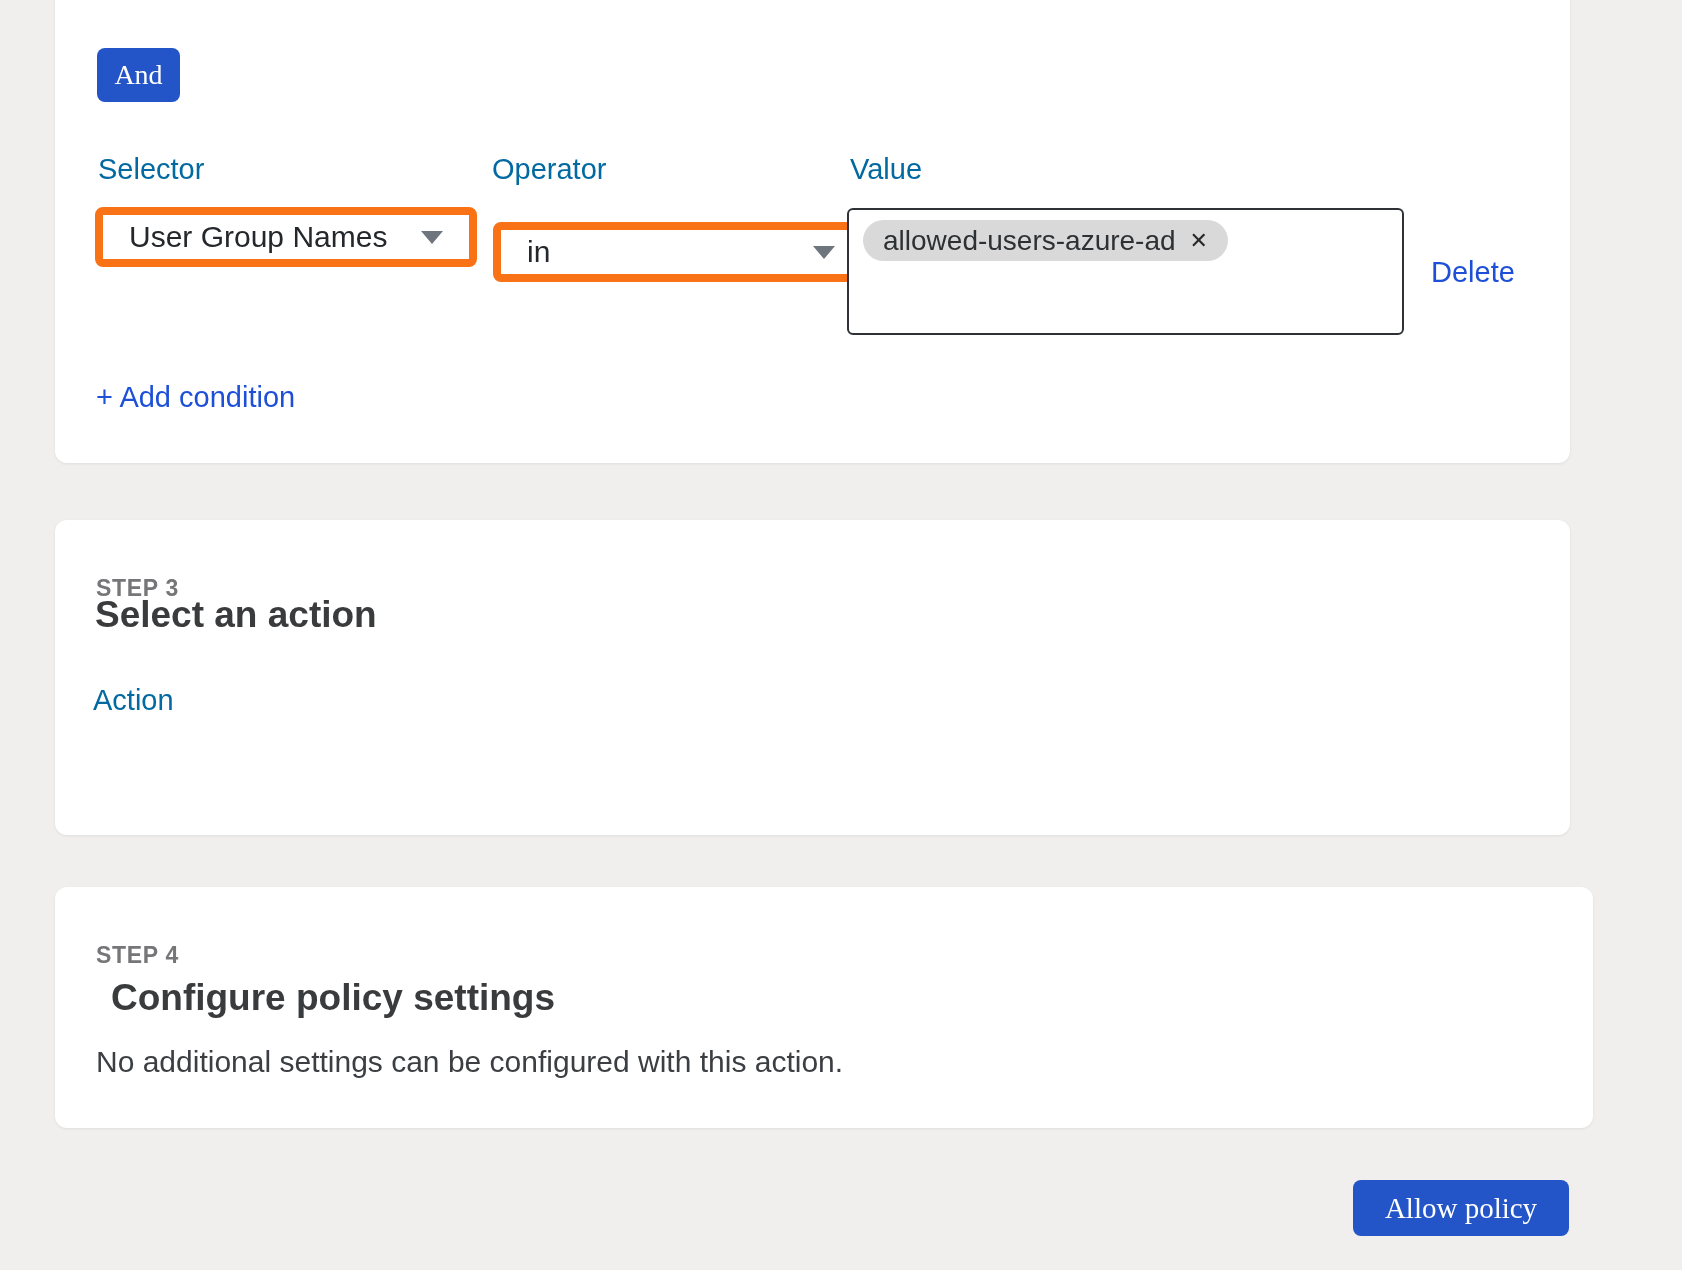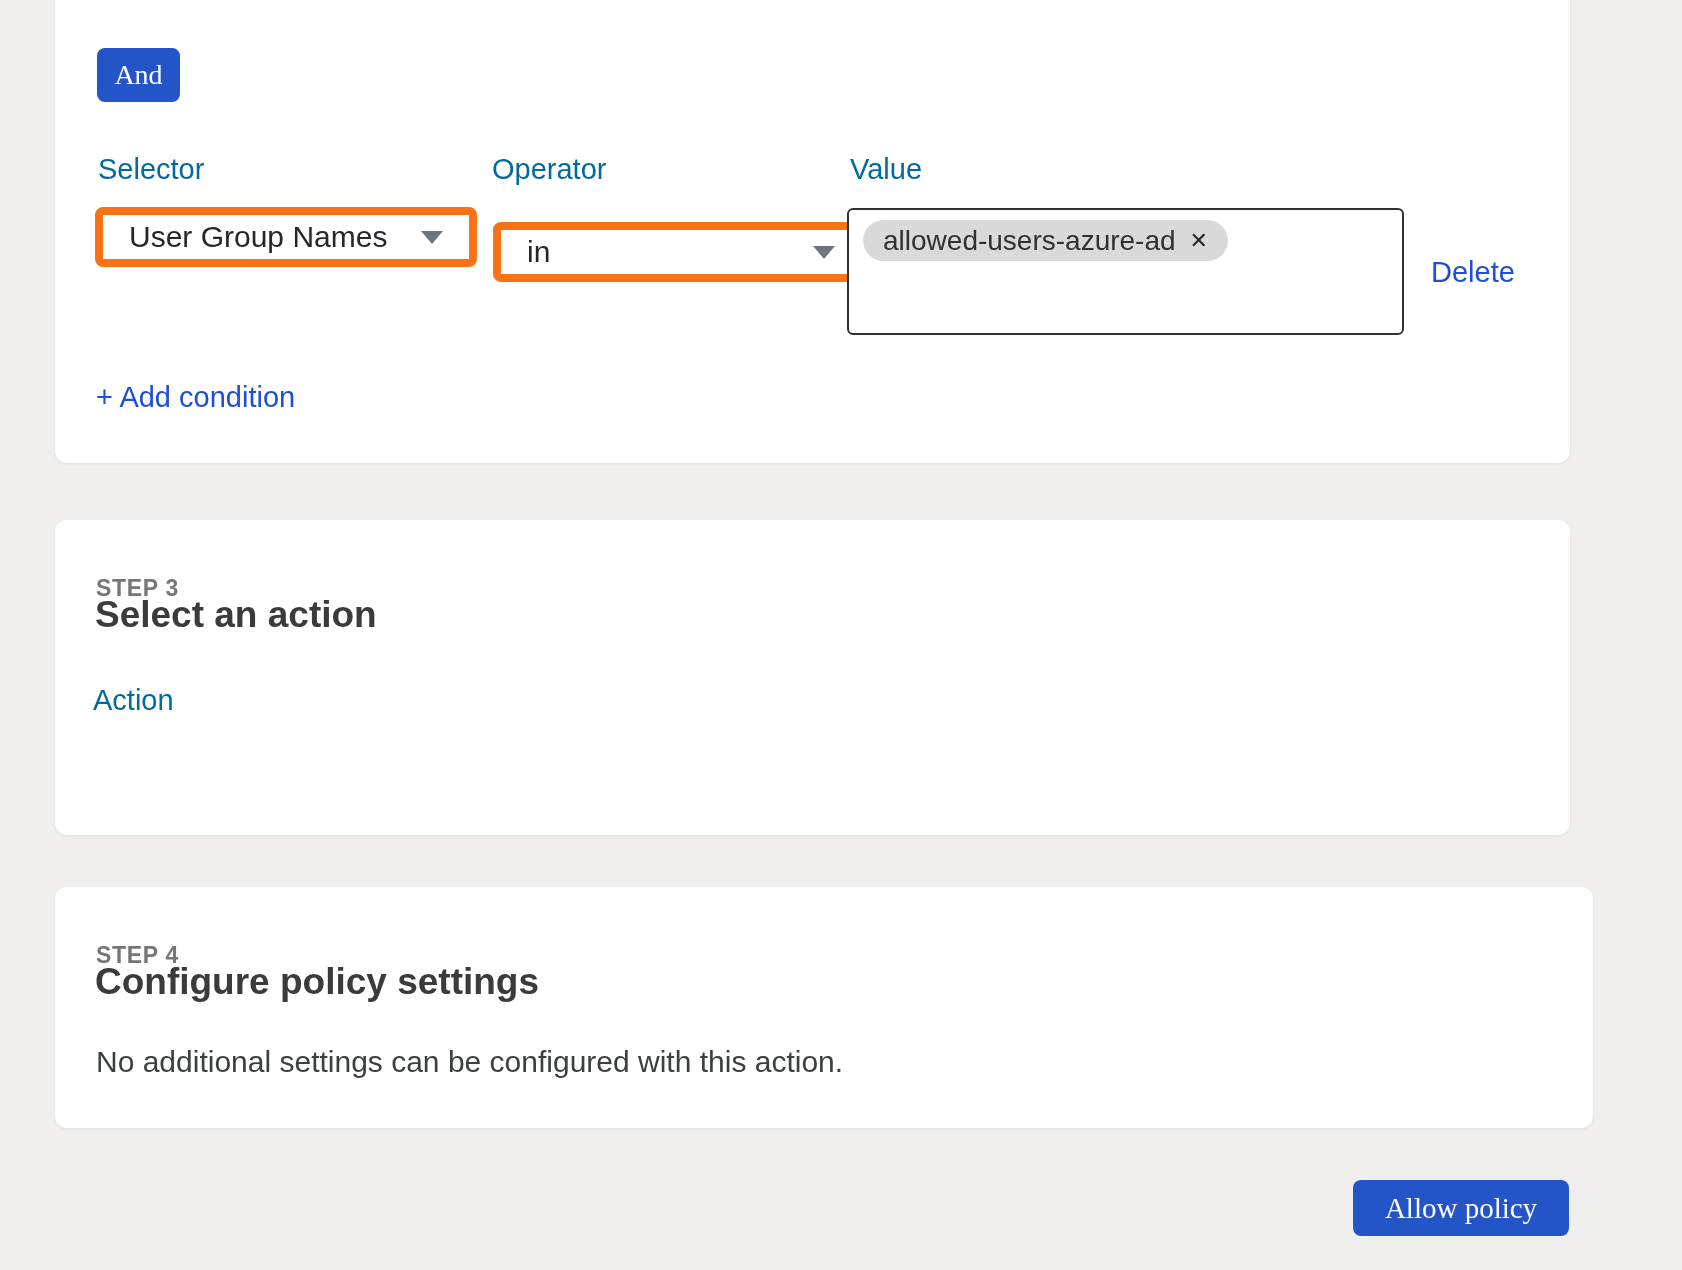--- a/index.html
+++ b/index.html
@@ -113,17 +113,17 @@
 <section class="card" id="step3-card">
   <div class="step-label" id="step3-step">STEP 3</div>
   <h2 class="card-title" id="step3-title" style="margin:0">Select an action</h2>
 
   <div class="field-label" id="action-label">Action</div>
 
 </section>
 
 <section class="card" id="step4-card">
   <div class="step-label" id="step4-step">STEP 4</div>
-  <h2 class="card-title" id="step4-title" style="margin:0">Configure policy settings</h2>
+  <h2 class="card-title" id="step4-title" style="margin:16px">Configure policy settings</h2>
   <p id="step4-body" style="margin:0">No additional settings can be configured with this action.</p>
 </section>
 
 <button class="btn-blue" id="create-policy-button">Allow policy</button>
 
 </body></html>

